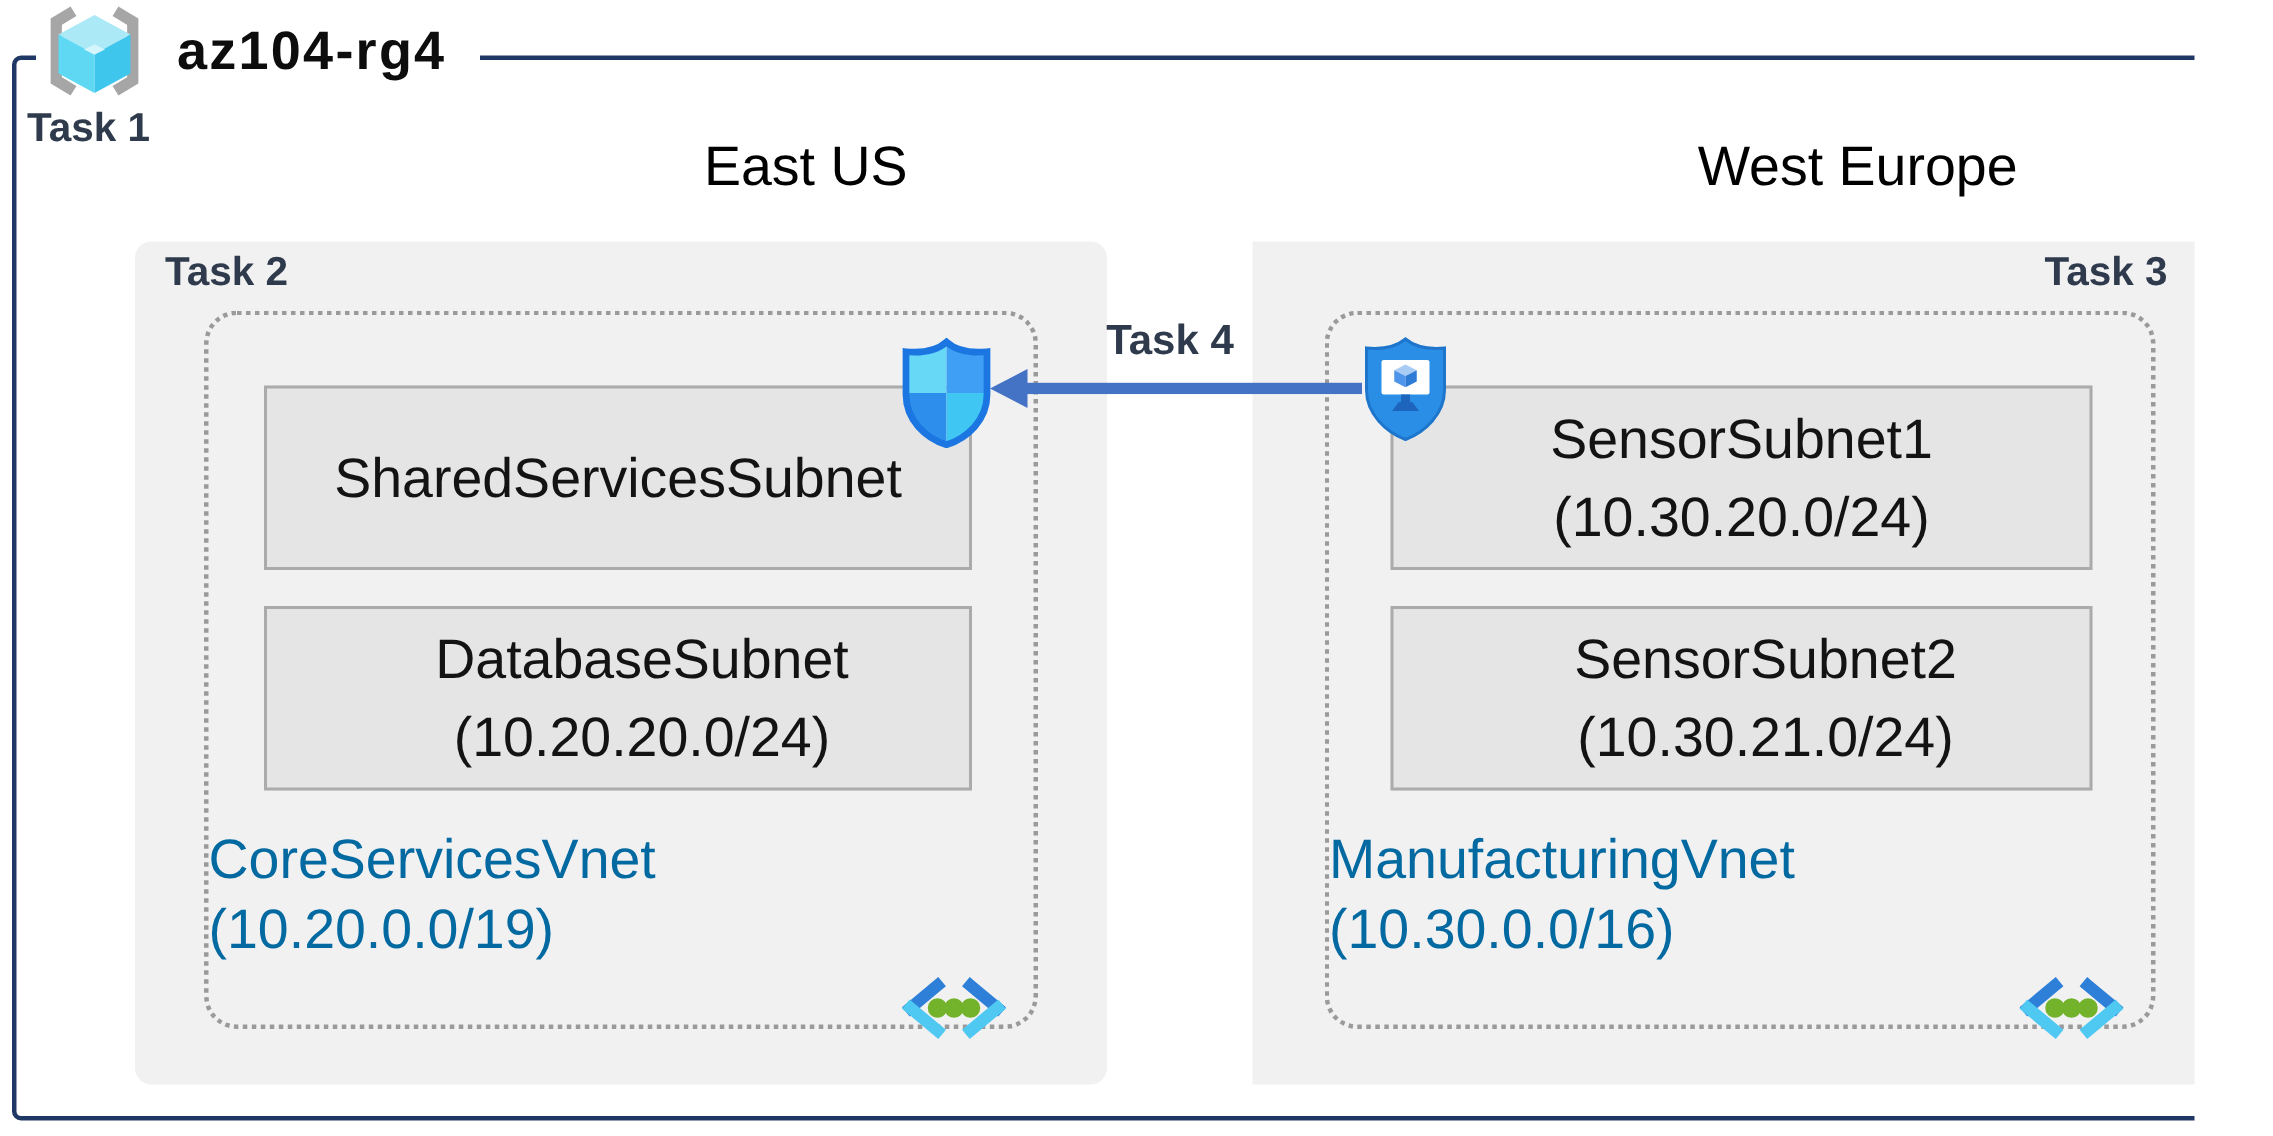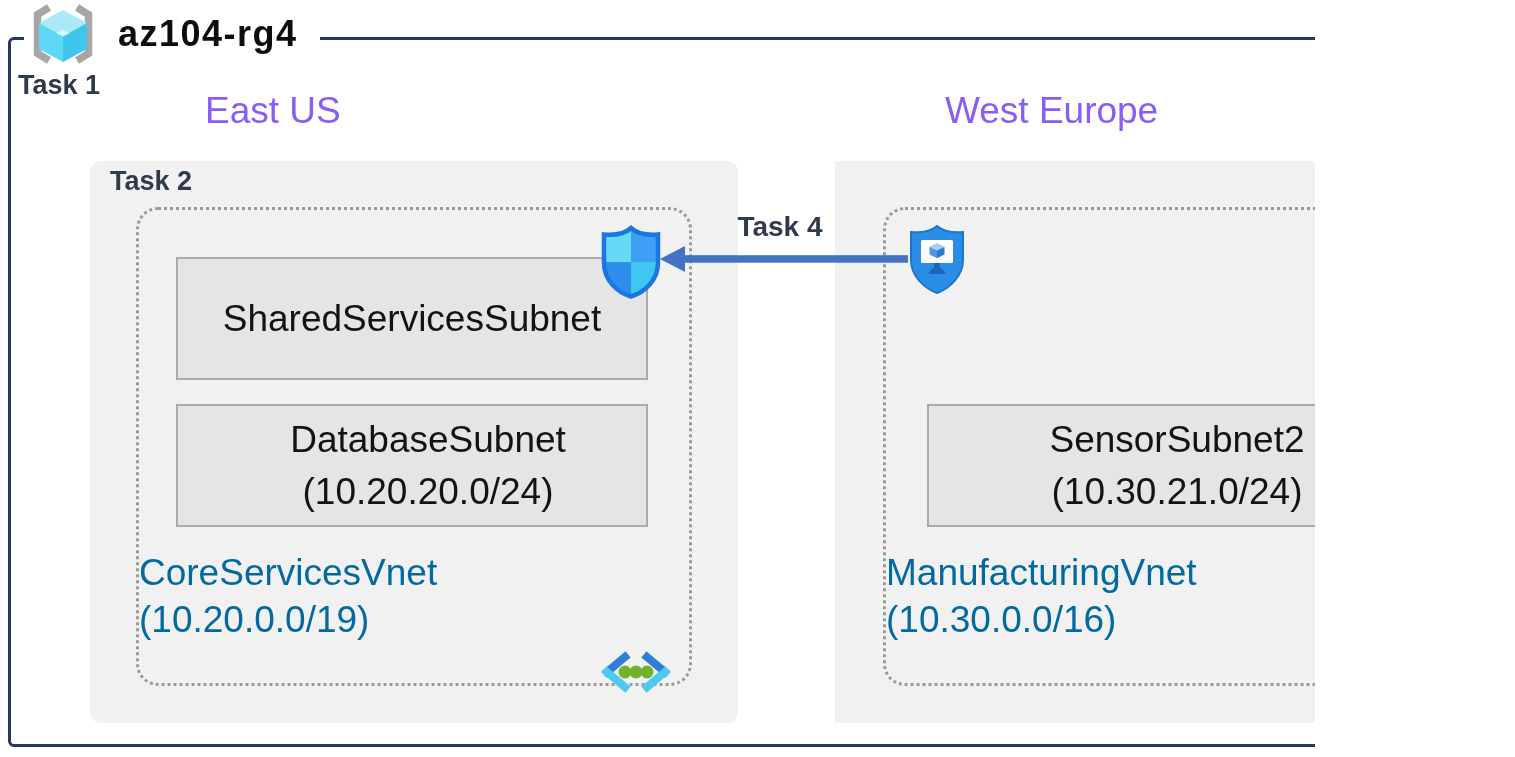--- a/index.html
+++ b/index.html
@@ -1,37 +1,37 @@
 <!DOCTYPE html>
 <html><head>
 <meta charset="utf-8">
 <style>
   html,body { margin:0; padding:0; background:#ffffff; }
   #stage {
-    position:relative; width:1315px; height:757px; background:#ffffff;
+    position:relative; width:1463px; height:757px; background:#ffffff;
     font-family:"Liberation Sans","DejaVu Sans",sans-serif; overflow:hidden;
   }
   .frame {
     position:absolute; left:8px; top:37px; width:1490px; height:710px;
     border:3px solid #1F3864; border-radius:6px; box-sizing:border-box;
   }
   .title-block {
     position:absolute; left:24px; top:2px; height:64px; background:#ffffff;
     display:flex; align-items:center; z-index:6; padding-right:22px;
   }
   .rg-icon { width:78px; height:62px; display:block; }
   .rg-title {
     margin-left:16px; font-size:36px; font-weight:bold; color:#0d0d0d;
     letter-spacing:1.5px; white-space:nowrap;
   }
   .task-label { font-weight:bold; color:#2F3B4D; white-space:nowrap; }
   .task1 { position:absolute; left:18px; top:70px; font-size:27px; z-index:6; }
   .region-title {
-    position:absolute; top:90px; width:400px; text-align:left;
-    font-size:37px; color:#8b5cf6; white-space:nowrap;
+    position:absolute; top:90px; width:400px; text-align:right;
+    font-size:37px; color:#000000; white-space:nowrap;
   }
   .region-title.east { left:205px; }
   .region-title.west { left:945px; }
   .panel { position:absolute; top:161px; width:648px; height:562px; background:#F1F1F2; }
   .panel.east { left:90px;border-radius:11px; }
   .panel.west { left:835px; }
   .task-tag { position:absolute; top:5px; font-size:27px; font-weight:bold; color:#2F3B4D; }
   .task-tag.left { left:20px; }
   .task-tag.right { right:38px; }
   .vnet-box {
@@ -109,20 +109,24 @@
         <circle cx="26" cy="21" r="6.5" fill="#72B32B"></circle>
         <circle cx="37" cy="21" r="6.5" fill="#72B32B"></circle>
         <circle cx="48" cy="21" r="6.5" fill="#72B32B"></circle>
       </svg>
     </div>
   </div>
 
   <div class="panel west">
     <div class="task-tag right">Task 3</div>
     <div class="vnet-box">
+      <div class="subnet first">
+        <span>SensorSubnet1</span>
+        <span>(10.30.20.0/24)</span>
+      </div>
       <div class="subnet second">
         <span>SensorSubnet2</span>
         <span>(10.30.21.0/24)</span>
       </div>
       <div class="vnet-label">
         <div>ManufacturingVnet</div>
         <div>(10.30.0.0/16)</div>
       </div>
       <svg class="vnet-icon" viewBox="0 0 74 42">
         <line x1="26" y1="6" x2="8" y2="21" stroke="#2E7FD8" stroke-width="8" stroke-linecap="square"></line>

